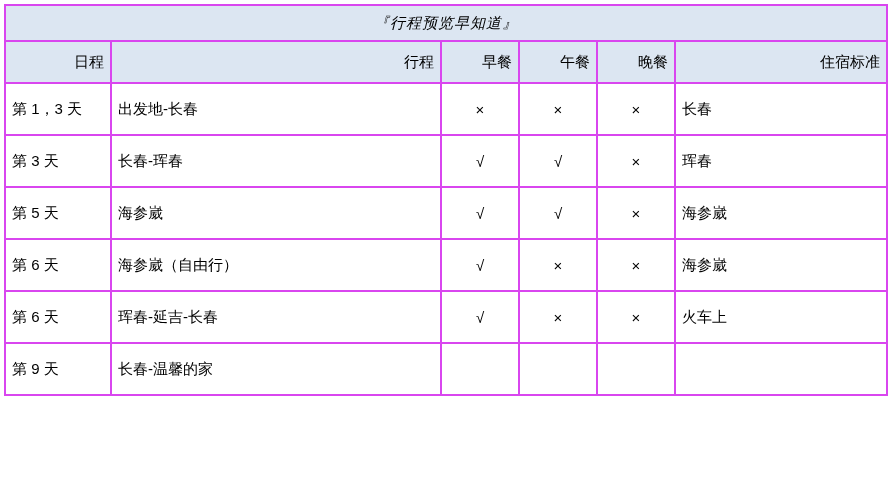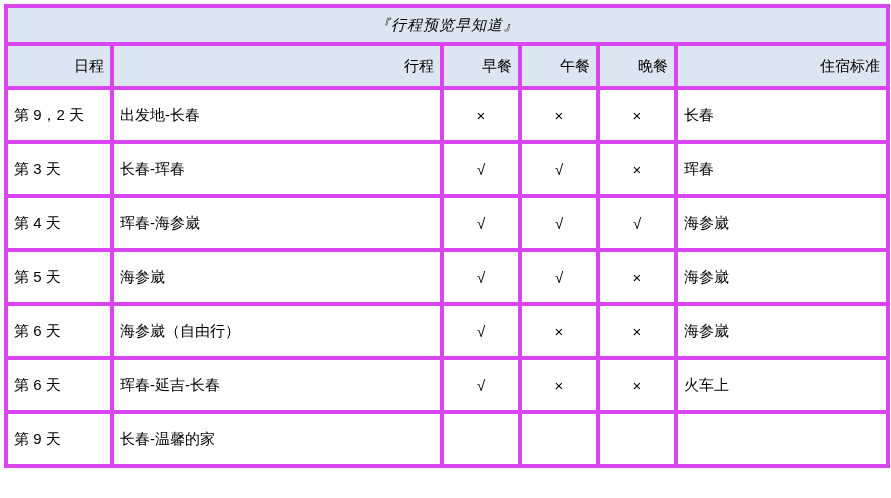--- a/index.html
+++ b/index.html
@@ -21,21 +21,21 @@
     background: #ffffff;
   }
   table.itinerary {
     width: 882px;
     border-collapse: collapse;
     table-layout: fixed;
     border: 1px solid #9bb3d4;
   }
   table.itinerary td,
   table.itinerary th {
-    border: 4px solid #d946ef;
+    border: 2px solid #d946ef;
     padding: 0 6px;
     font-size: 15px;
     color: #000000;
     font-weight: normal;
     vertical-align: middle;
   }
   .title-row td {
     background: #dce6f2;
     text-align: center;
     height: 34px;
@@ -84,45 +84,37 @@
       <tr class="header-row">
         <td>日程</td>
         <td>行程</td>
         <td>早餐</td>
         <td>午餐</td>
         <td>晚餐</td>
         <td>住宿标准</td>
       </tr>
 
       <tr class="body-row">
-        <td>第 9，2 天</td>
+        <td>第 1，3 天</td>
         <td>出发地-长春</td>
         <td class="center mark">×</td>
         <td class="center mark">×</td>
         <td class="center mark">×</td>
         <td>长春</td>
       </tr>
 
       <tr class="body-row">
         <td>第 3 天</td>
         <td>长春-珲春</td>
         <td class="center mark">√</td>
         <td class="center mark">√</td>
         <td class="center mark">×</td>
         <td>珲春</td>
       </tr>
 
-      <tr class="body-row">
-        <td>第 4 天</td>
-        <td>珲春-海参崴</td>
-        <td class="center mark">√</td>
-        <td class="center mark">√</td>
-        <td class="center mark">√</td>
-        <td>海参崴</td>
-      </tr>
 
       <tr class="body-row">
         <td>第 5 天</td>
         <td>海参崴</td>
         <td class="center mark">√</td>
         <td class="center mark">√</td>
         <td class="center mark">×</td>
         <td>海参崴</td>
       </tr>
 

